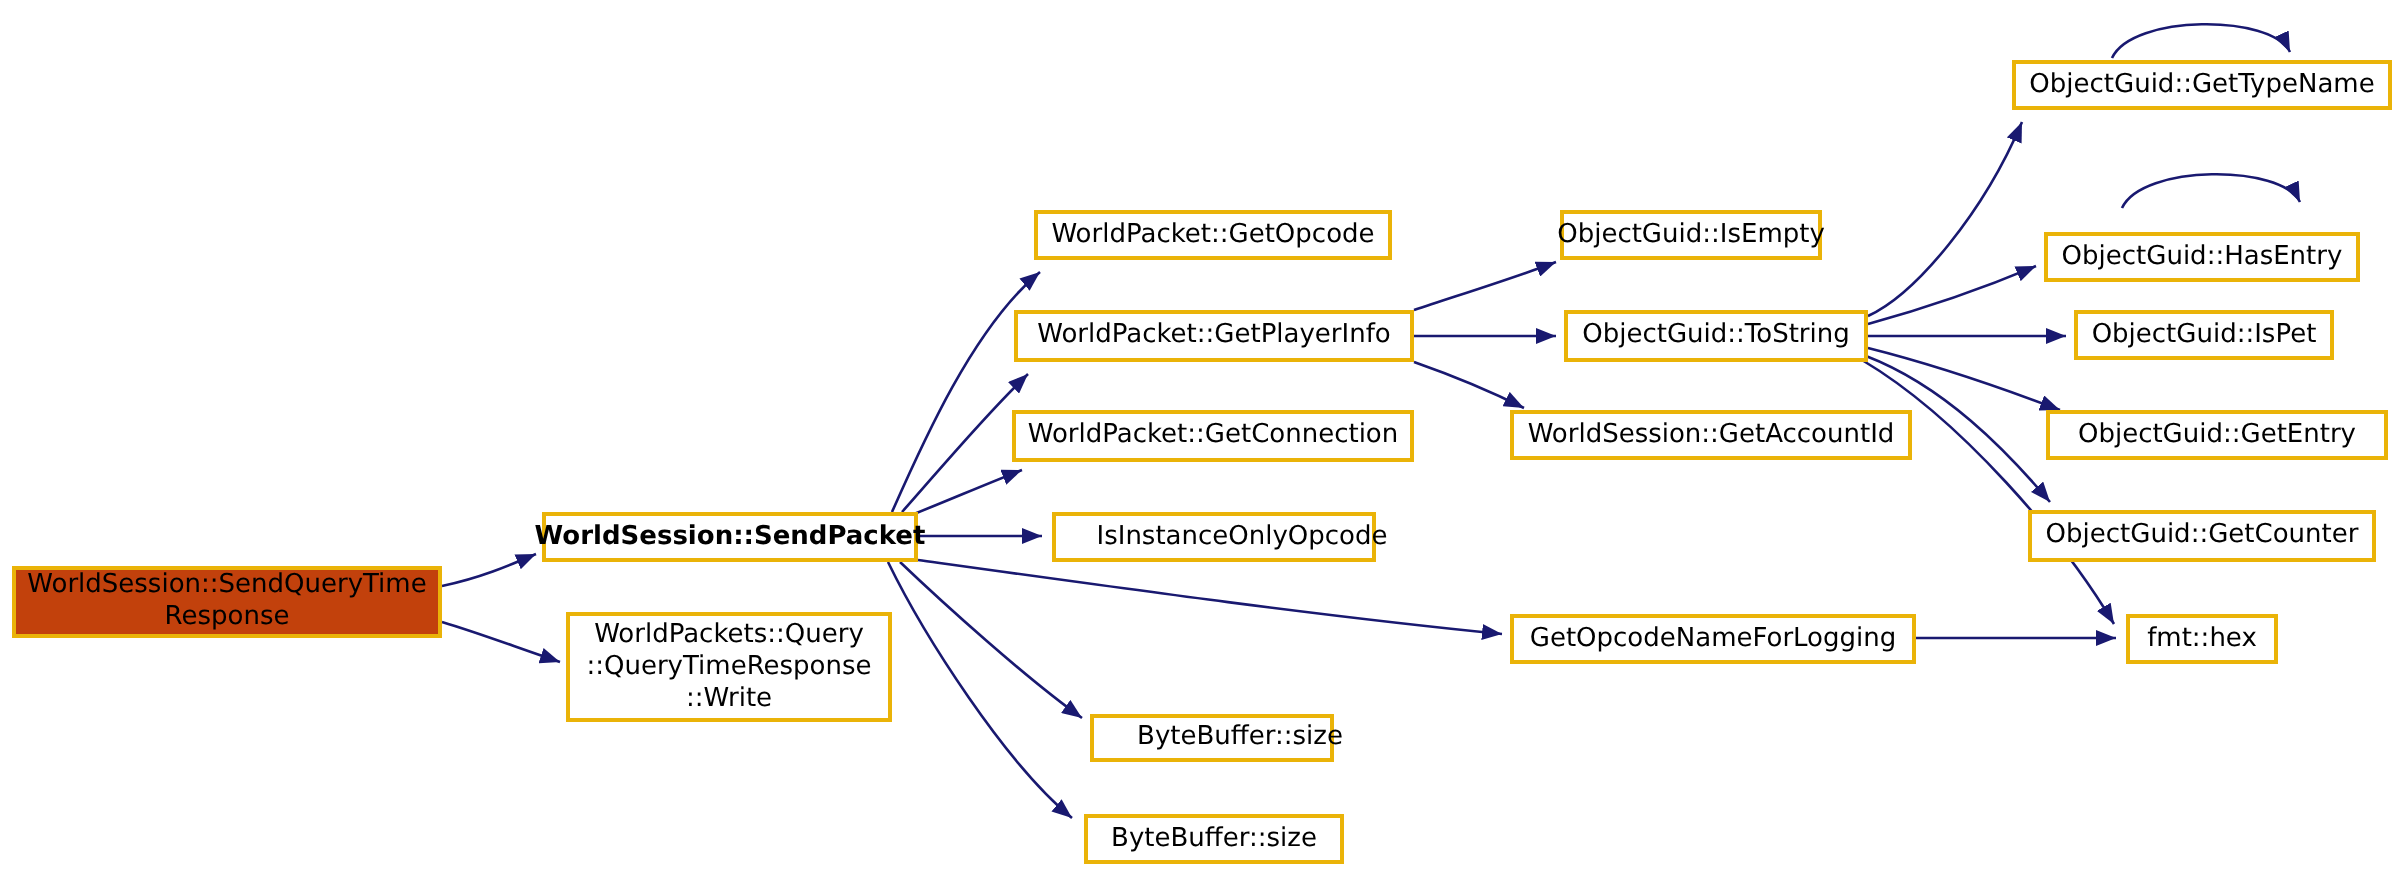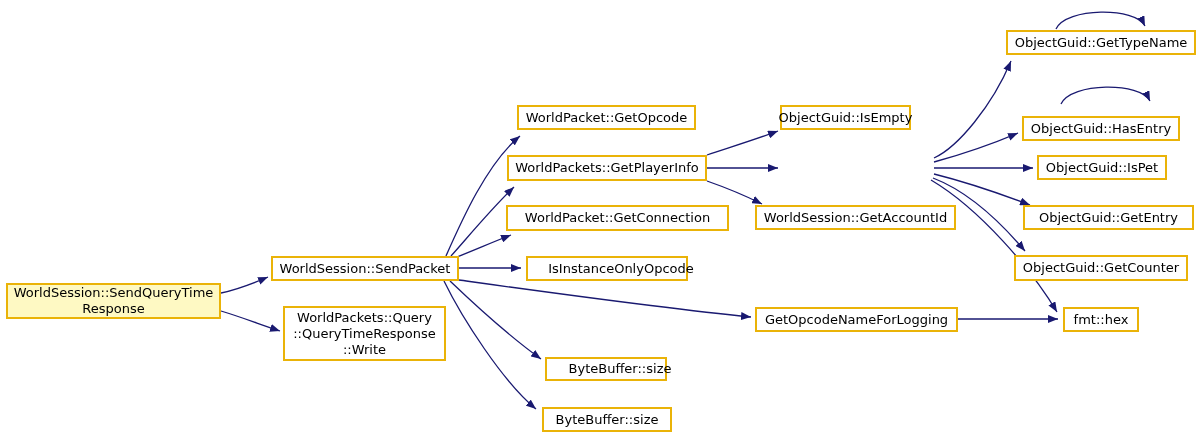--- a/index.html
+++ b/index.html
@@ -32,21 +32,21 @@
     line-height: 16px;
     display: flex;
     align-items: center;
     justify-content: center;
     text-align: center;
     white-space: pre-line;
     padding: 0 4px;
     cursor: pointer;
   }
   .node.highlight {
-    background: #fef9c3;
+    background: #c2410c;
     border-width: 2px;
   }
   .edge {
     fill: none;
     stroke: #191970;
     stroke-width: 1.3px;
   }
 </style>
 </head>
 <body>
@@ -78,42 +78,43 @@
     <path class="edge" marker-end="url(#arrow)" d="M 933,178 C 972,193 1003,225 1025,251"></path>
     <path class="edge" marker-end="url(#arrow)" d="M 931,180 C 980,209 1032,270 1057,312"></path>
     <path class="edge" marker-end="url(#arrow)" d="M 958,319 L 1058,319"></path>
     <path class="edge" marker-end="url(#arrow)" d="M 1056,29 C 1066,7 1136,7 1145,26"></path>
     <path class="edge" marker-end="url(#arrow)" d="M 1061,104 C 1071,82 1141,82 1150,101"></path>
   </svg>
 
   <div class="node highlight" style="left:6px;top:283px;width:215px;height:36px;">WorldSession::SendQueryTime
 Response</div>
 
-  <div class="node" style="left:271px;top:256px;width:188px;height:25px;">WorldSession::SendPacket</div>
+  <div class="node" style="left:271px;top:256px;width:188px;height:25px;font-weight:bold;">WorldSession::SendPacket</div>
 
   <div class="node" style="left:283px;top:306px;width:163px;height:55px;">WorldPackets::Query
 ::QueryTimeResponse
 ::Write</div>
 
   <div class="node" style="left:517px;top:105px;width:179px;height:25px;">WorldPacket::GetOpcode</div>
 
-  <div class="node" style="left:507px;top:155px;width:200px;height:26px;">WorldPackets::GetPlayerInfo</div>
+  <div class="node" style="left:507px;top:155px;width:200px;height:26px;">WorldPacket::GetPlayerInfo</div>
 
-  <div class="node" style="left:506px;top:205px;width:223px;height:26px;">WorldPacket::GetConnection</div>
+  <div class="node" style="left:506px;top:205px;width:201px;height:26px;">WorldPacket::GetConnection</div>
 
   <div class="node" style="left:526px;top:256px;width:162px;height:25px;padding-left:32px;">IsInstanceOnlyOpcode</div>
 
   <div class="node" style="left:545px;top:357px;width:122px;height:24px;padding-left:32px;">ByteBuffer::size</div>
 
   <div class="node" style="left:542px;top:407px;width:130px;height:25px;">ByteBuffer::size</div>
 
   <div class="node" style="left:755px;top:307px;width:203px;height:25px;">GetOpcodeNameForLogging</div>
 
   <div class="node" style="left:780px;top:105px;width:131px;height:25px;">ObjectGuid::IsEmpty</div>
 
+  <div class="node" style="left:782px;top:155px;width:152px;height:26px;">ObjectGuid::ToString</div>
 
   <div class="node" style="left:755px;top:205px;width:201px;height:25px;">WorldSession::GetAccountId</div>
 
   <div class="node" style="left:1006px;top:30px;width:190px;height:25px;">ObjectGuid::GetTypeName</div>
 
   <div class="node" style="left:1022px;top:116px;width:158px;height:25px;">ObjectGuid::HasEntry</div>
 
   <div class="node" style="left:1037px;top:155px;width:130px;height:25px;">ObjectGuid::IsPet</div>
 
   <div class="node" style="left:1023px;top:205px;width:171px;height:25px;">ObjectGuid::GetEntry</div>

